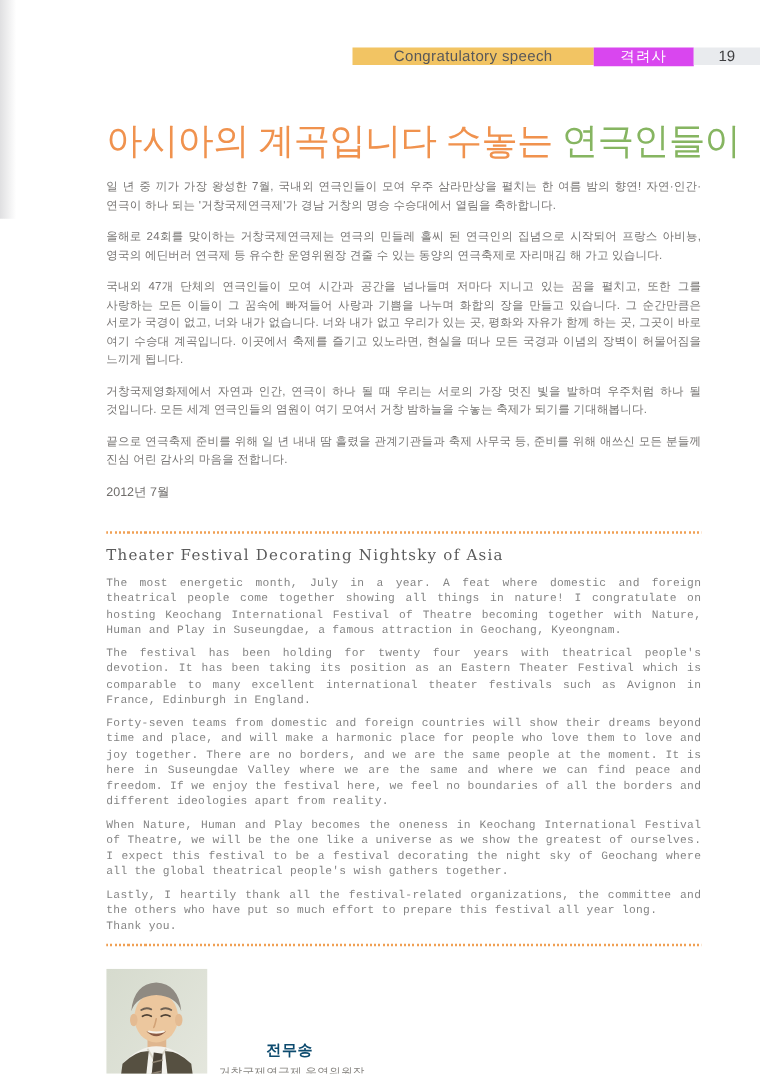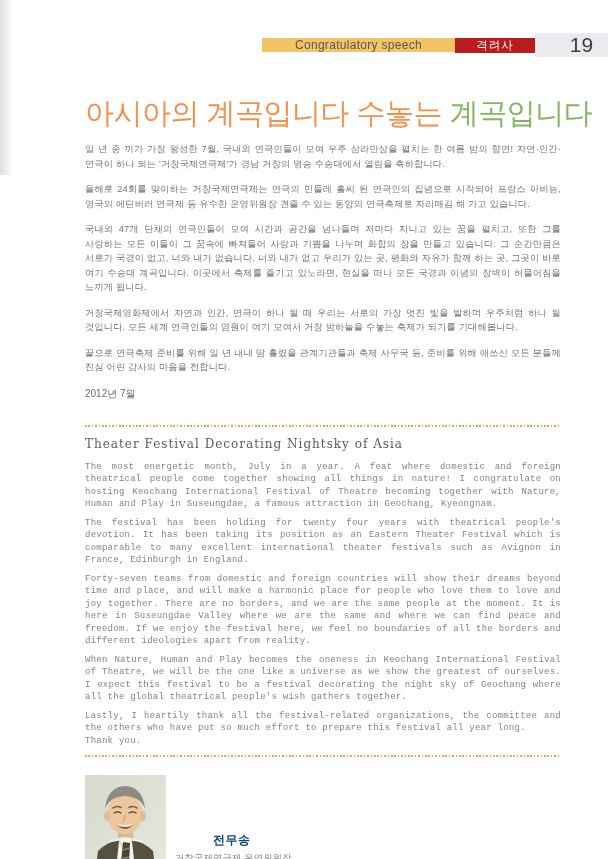--- a/index.html
+++ b/index.html
@@ -22,26 +22,26 @@
     flex:1;
     background:
       repeating-linear-gradient(90deg,rgba(255,255,255,0.28) 0 2px,rgba(0,0,0,0.02) 2px 7px),
       linear-gradient(90deg,#c6c6ca 0,#dadadd 30px,#d9d9dc 100%);
   }
   .band-yellow{
     width:193px;background:#f2c463;display:flex;align-items:center;justify-content:center;
     color:#58585a;font-size:12px;letter-spacing:0.3px;
   }
   .band-orange{
-    width:80px;background:#b91c1c;display:flex;align-items:center;justify-content:center;
+    width:80px;background:#d946ef;display:flex;align-items:center;justify-content:center;
     color:#ffffff;font-size:11.5px;letter-spacing:1px;
   }
   .band-page{
     width:53px;background:#e9ebee;display:flex;align-items:center;justify-content:center;
-    color:#3e3e40;font-size:21px;padding-left:20px;
+    color:#3e3e40;font-size:12px;
   }
   
   #content{position:absolute;left:85px;top:96px;width:476px;}
   #page-title{
     font-size:29px;line-height:34px;letter-spacing:-0.5px;font-weight:normal;
     margin:0 0 12px 0;white-space:nowrap;
   }
   #page-title .t-orange{color:#f0924e;}
   #page-title .t-green{color:#86b561;}
   .k-para{
@@ -89,21 +89,21 @@
     <div class="band-orange">
       <span>격려사</span>
     </div>
     <div class="band-page">
       <span>19</span>
     </div>
   </div>
 
   <div id="content">
 
-    <h1 id="page-title"><span class="t-orange">아시아의 계곡입니다 수놓는 </span><span class="t-green">계곡입니다</span></h1>
+    <h1 id="page-title"><span class="t-orange">아시아의 계곡입니다 수놓는 </span><span class="t-green">연극인들이</span></h1>
 
     <p class="k-para">일 년 중 끼가 가장 왕성한 7월, 국내외 연극인들이 모여 우주 삼라만상을 펼치는 한 여름 밤의 향연! 자연·인간·연극이 하나 되는 '거창국제연극제'가 경남 거창의 명승 수승대에서 열림을 축하합니다.</p>
     <p class="k-para">올해로 24회를 맞이하는 거창국제연극제는 연극의 민들레 홀씨 된 연극인의 집념으로 시작되어 프랑스 아비뇽, 영국의 에딘버러 연극제 등 유수한 운영위원장 견줄 수 있는 동양의 연극축제로 자리매김 해 가고 있습니다.</p>
     <p class="k-para">국내외 47개 단체의 연극인들이 모여 시간과 공간을 넘나들며 저마다 지니고 있는 꿈을 펼치고, 또한 그를 사랑하는 모든 이들이 그 꿈속에 빠져들어 사랑과 기쁨을 나누며 화합의 장을 만들고 있습니다. 그 순간만큼은 서로가 국경이 없고, 너와 내가 없습니다. 너와 내가 없고 우리가 있는 곳, 평화와 자유가 함께 하는 곳, 그곳이 바로 여기 수승대 계곡입니다. 이곳에서 축제를 즐기고 있노라면, 현실을 떠나 모든 국경과 이념의 장벽이 허물어짐을 느끼게 됩니다.</p>
     <p class="k-para">거창국제영화제에서 자연과 인간, 연극이 하나 될 때 우리는 서로의 가장 멋진 빛을 발하며 우주처럼 하나 될 것입니다. 모든 세계 연극인들의 염원이 여기 모여서 거창 밤하늘을 수놓는 축제가 되기를 기대해봅니다.</p>
     <p class="k-para">끝으로 연극축제 준비를 위해 일 년 내내 땀 흘렸을 관계기관들과 축제 사무국 등, 준비를 위해 애쓰신 모든 분들께 진심 어린 감사의 마음을 전합니다.</p>
 
     <div id="speech-date">2012년 7월</div>
 
     <div class="dotted-divider"></div>

